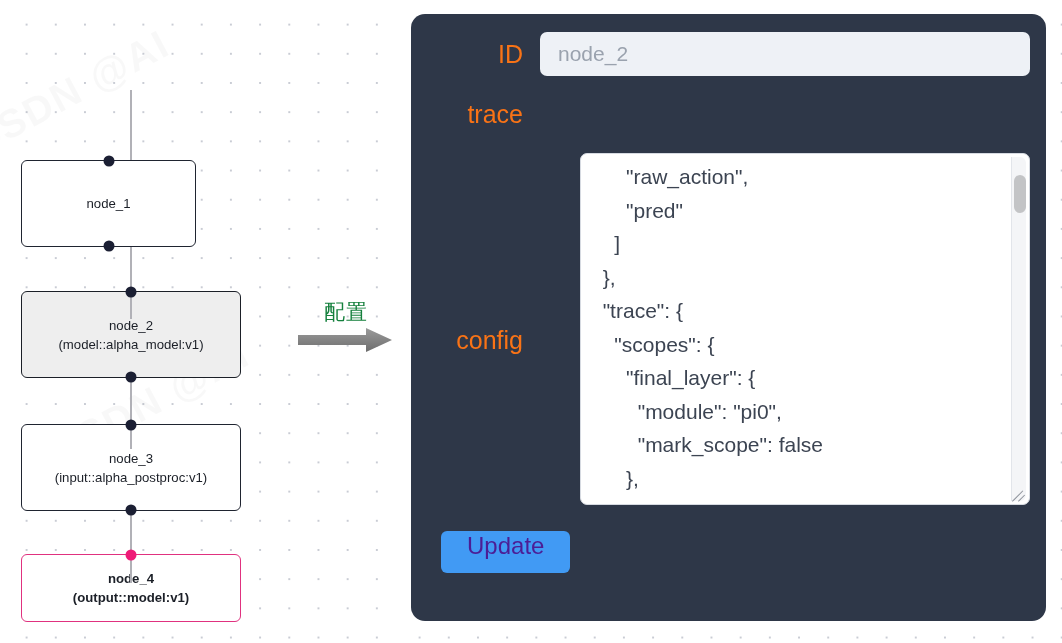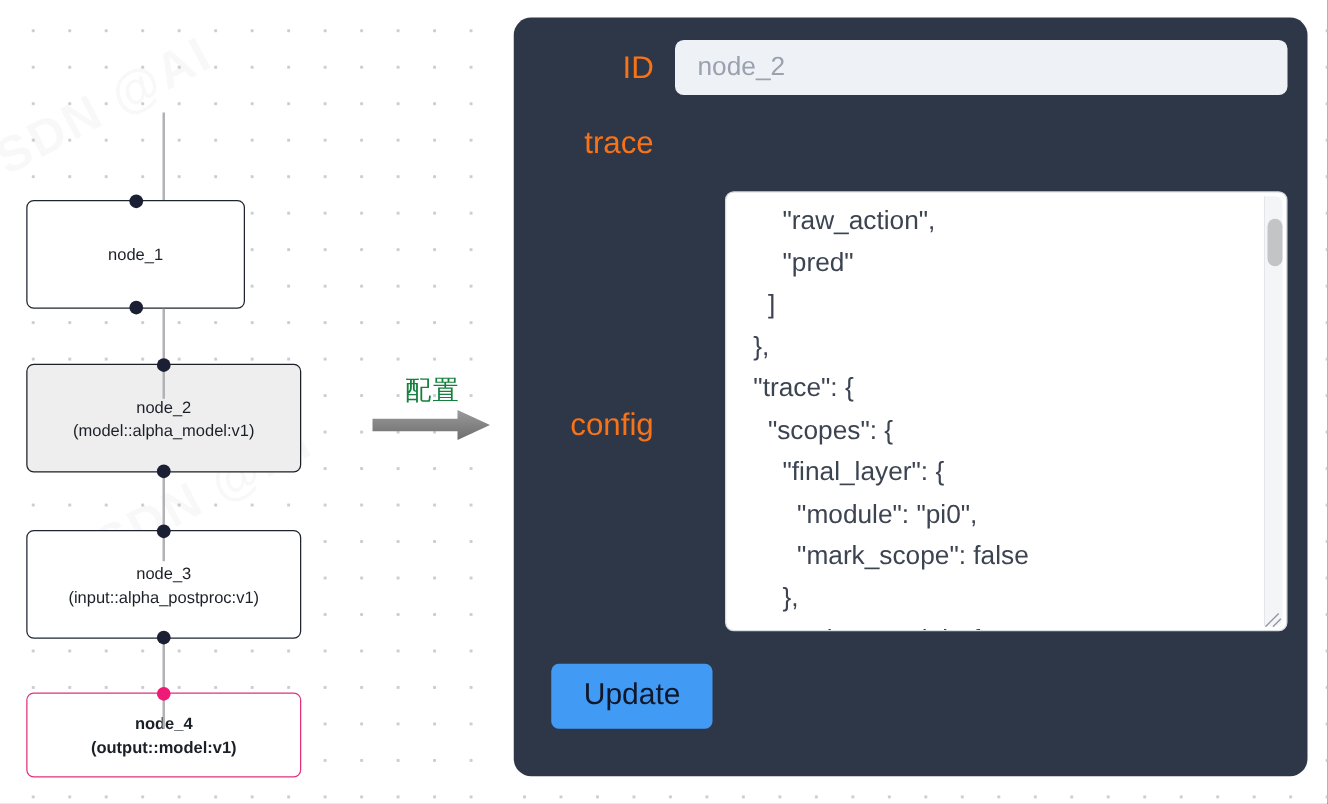--- a/index.html
+++ b/index.html
@@ -207,26 +207,26 @@
     transform-origin: 0 0;
     transform: rotate(-45deg);
   }
   .resize-grip i:nth-child(1) { width: 15px; left: 1px; top: 15px; }
   .resize-grip i:nth-child(2) { width: 9px; left: 7px; top: 15px; }
 
   #update-button {
     margin-top: 26px;
     margin-left: 14px;
     background: #419af4;
-    color: #0f172a;
+    color: #4c1d95;
     border: none;
     border-radius: 6px;
     font-size: 24px;
     font-family: "Liberation Sans", sans-serif;
-    padding: 11px 26px 13px 26px;
+    padding: 1px 26px 13px 26px;
     cursor: pointer;
   }
 </style>
 </head>
 <body>
 
 <div id="graph-canvas">
   <div class="watermark" style="left:-40px; top:70px;">CSDN @AI</div>
   <div class="watermark" style="left:40px; top:380px;">CSDN @AI</div>
 

